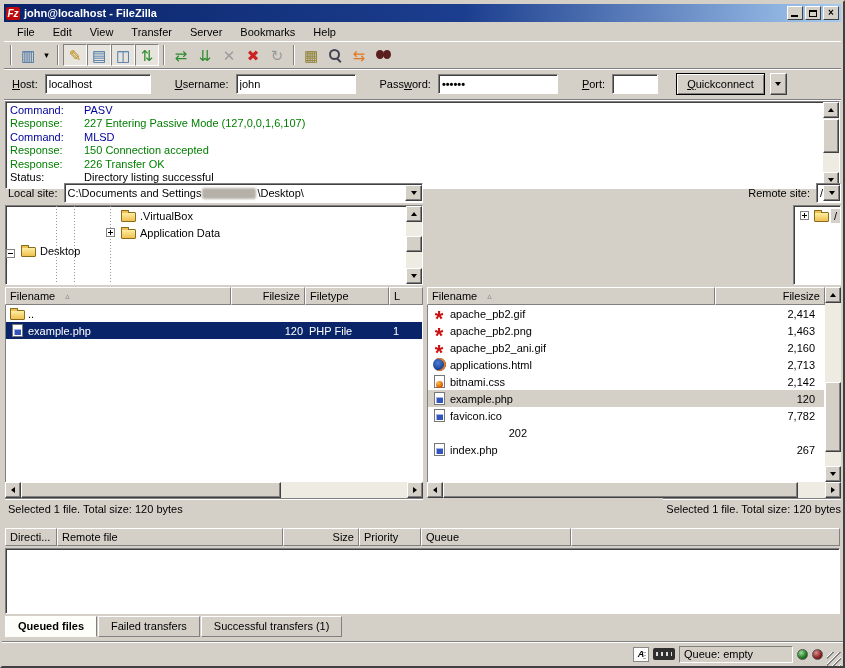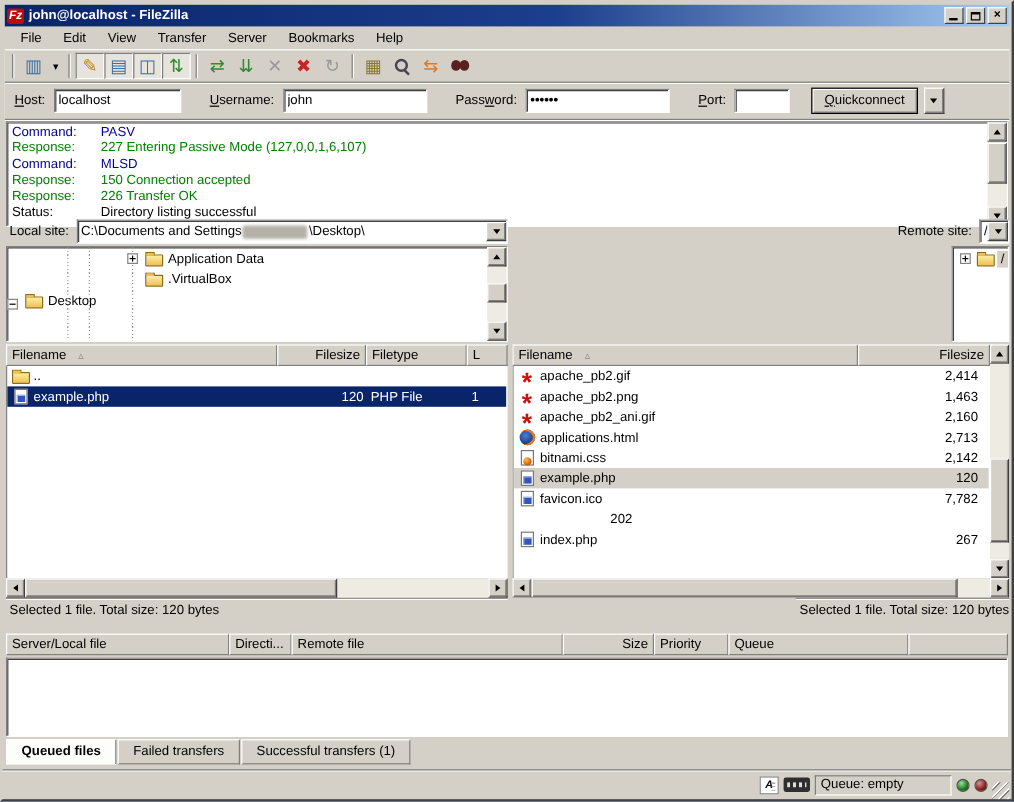--- a/index.html
+++ b/index.html
@@ -302,32 +302,32 @@
               <span class="tri tri-dn"></span>
             </span>
         </span>
       </div>
       <div class="treebox whitebox">
         <div class="tree-content" id="local-tree">
           <span class="dotline" style="left:50px"></span>
           <span class="dotline" style="left:68px"></span>
           <span class="dotline" style="left:104px"></span>
         <div class="tree-row" style="padding-left: 100px;">
+              <span class="exp-spacer"></span>
+              <span class="ficon folder-icon">
+                <i></i>
+              </span>
+              <span class="tree-label">.VirtualBox</span>
+            </div>
+            <div class="tree-row" style="padding-left: 100px;">
               <span class="exp plus"></span>
               <span class="ficon folder-icon">
                 <i></i>
               </span>
               <span class="tree-label">Application Data</span>
-            </div>
-            <div class="tree-row" style="padding-left: 100px;">
-              <span class="exp-spacer"></span>
-              <span class="ficon folder-icon">
-                <i></i>
-              </span>
-              <span class="tree-label">.VirtualBox</span>
             </div>
             <div class="tree-row" style=" align-items: flex-end;">
               <span class="exp"></span>
               <span class="ficon folder-icon">
                 <i></i>
               </span>
               <span class="tree-label">Desktop</span>
             </div>
           </div>
         <div class="vscroll">
@@ -533,23 +533,20 @@
           <span class="sbtn" style="margin-left:auto">
               <span class="tri tri-rt"></span>
             </span>
         </div>
       </div>
       <div class="status-line">Selected 1 file. Total size: 120 bytes</div>
     </div>
   </div>
 
   <div class="queue-hdr" id="queue-hdr">
-      <span class="hseg" style="width: 186px;">
-        <span>Server/Local file</span>
-      </span>
       <span class="hseg" style="width: 52px;">
         <span>Directi...</span>
       </span>
       <span class="hseg" style="width: 226px;">
         <span>Remote file</span>
       </span>
       <span class="hseg right" style="width: 76px;">
         <span>Size</span>
       </span>
       <span class="hseg" style="width: 62px;">

